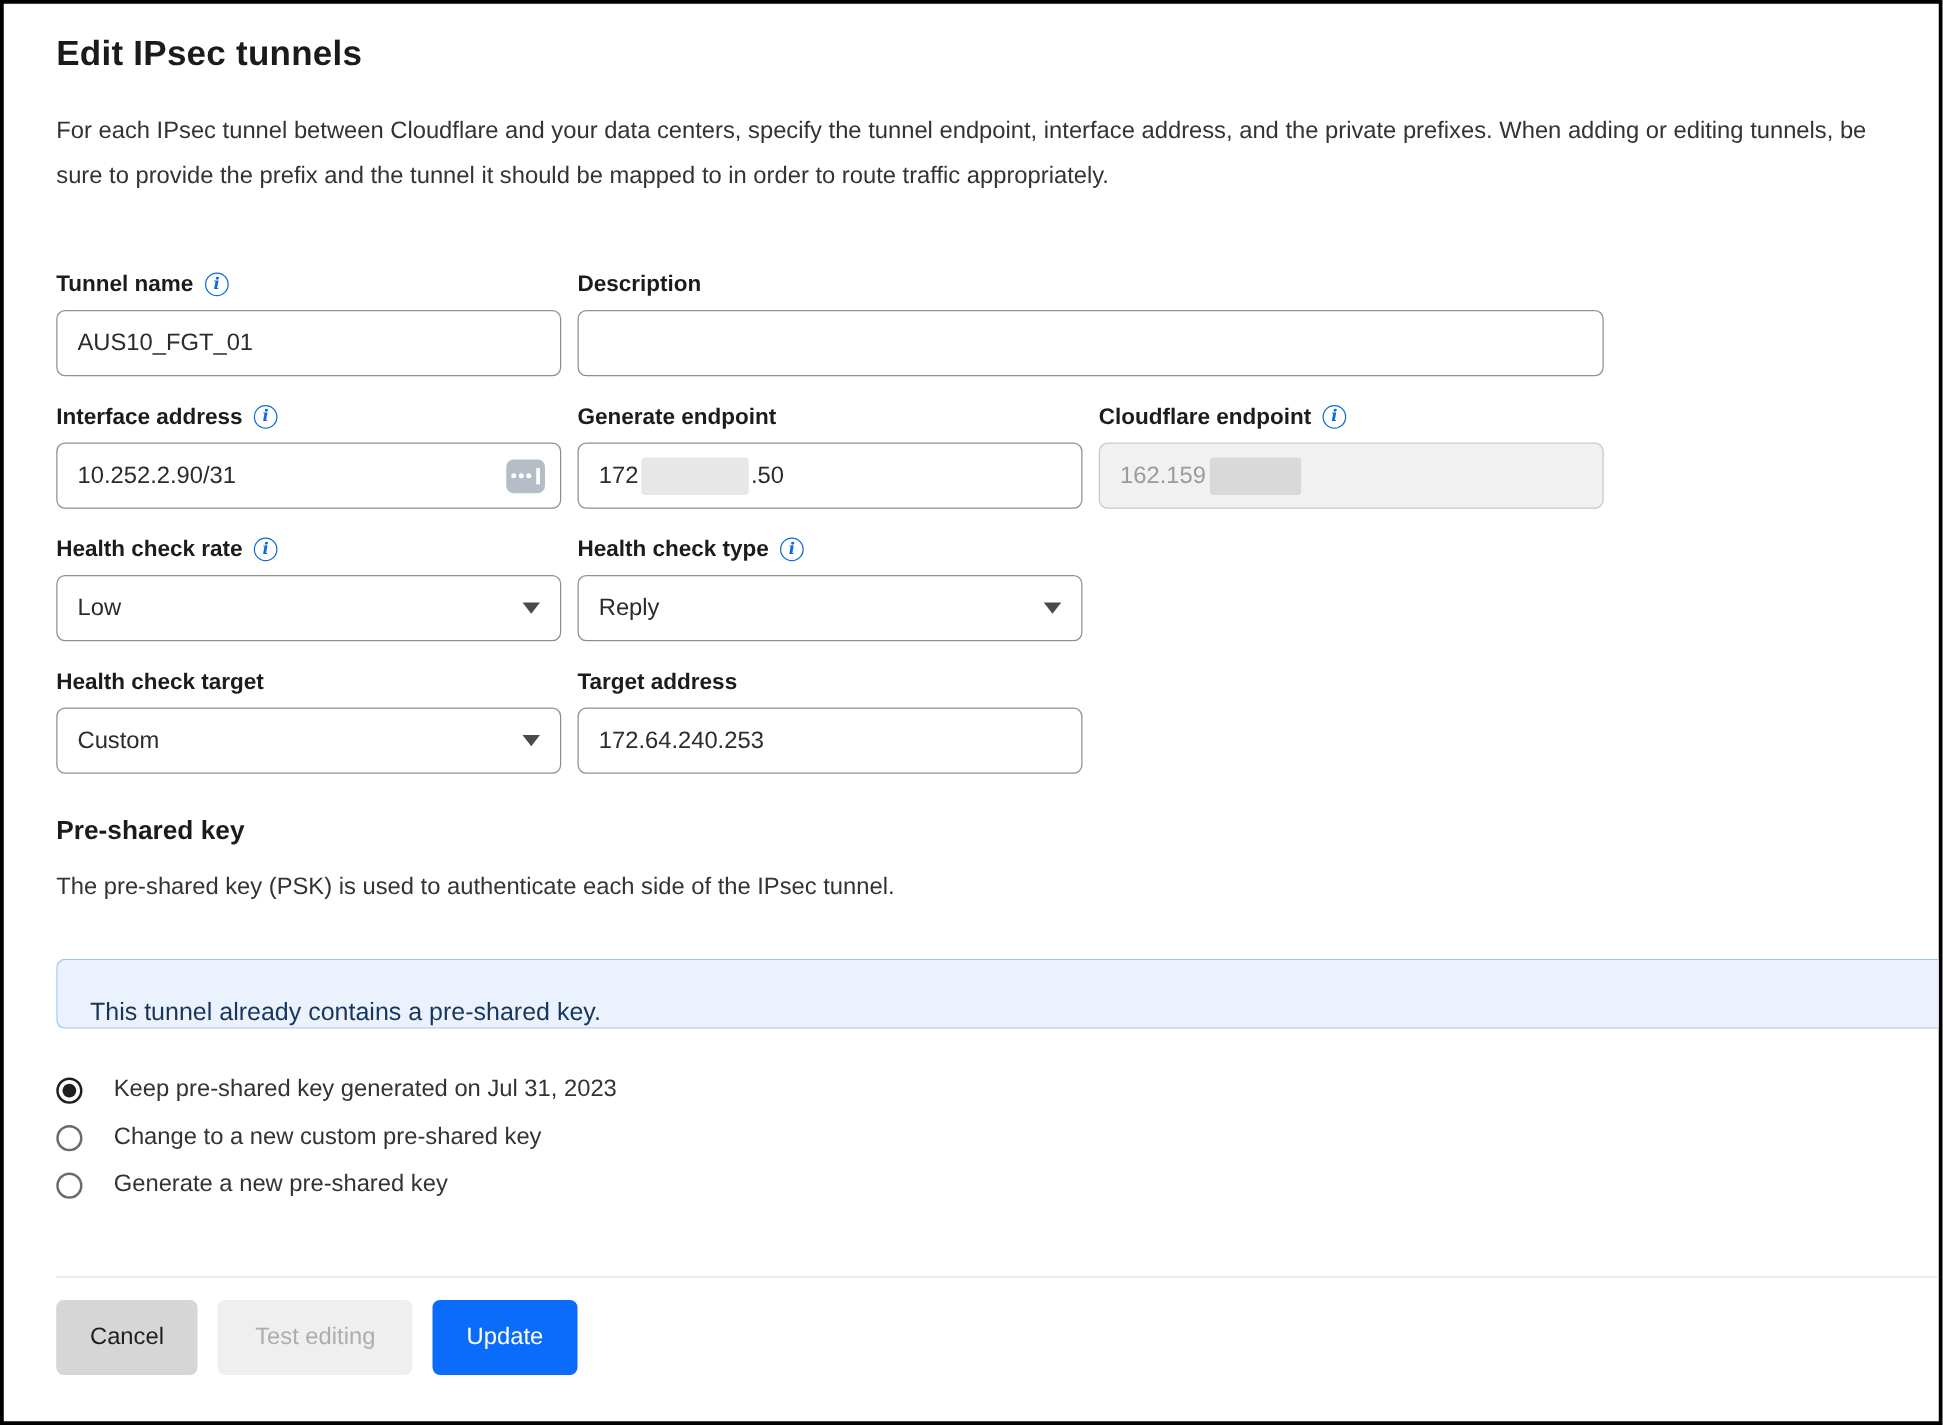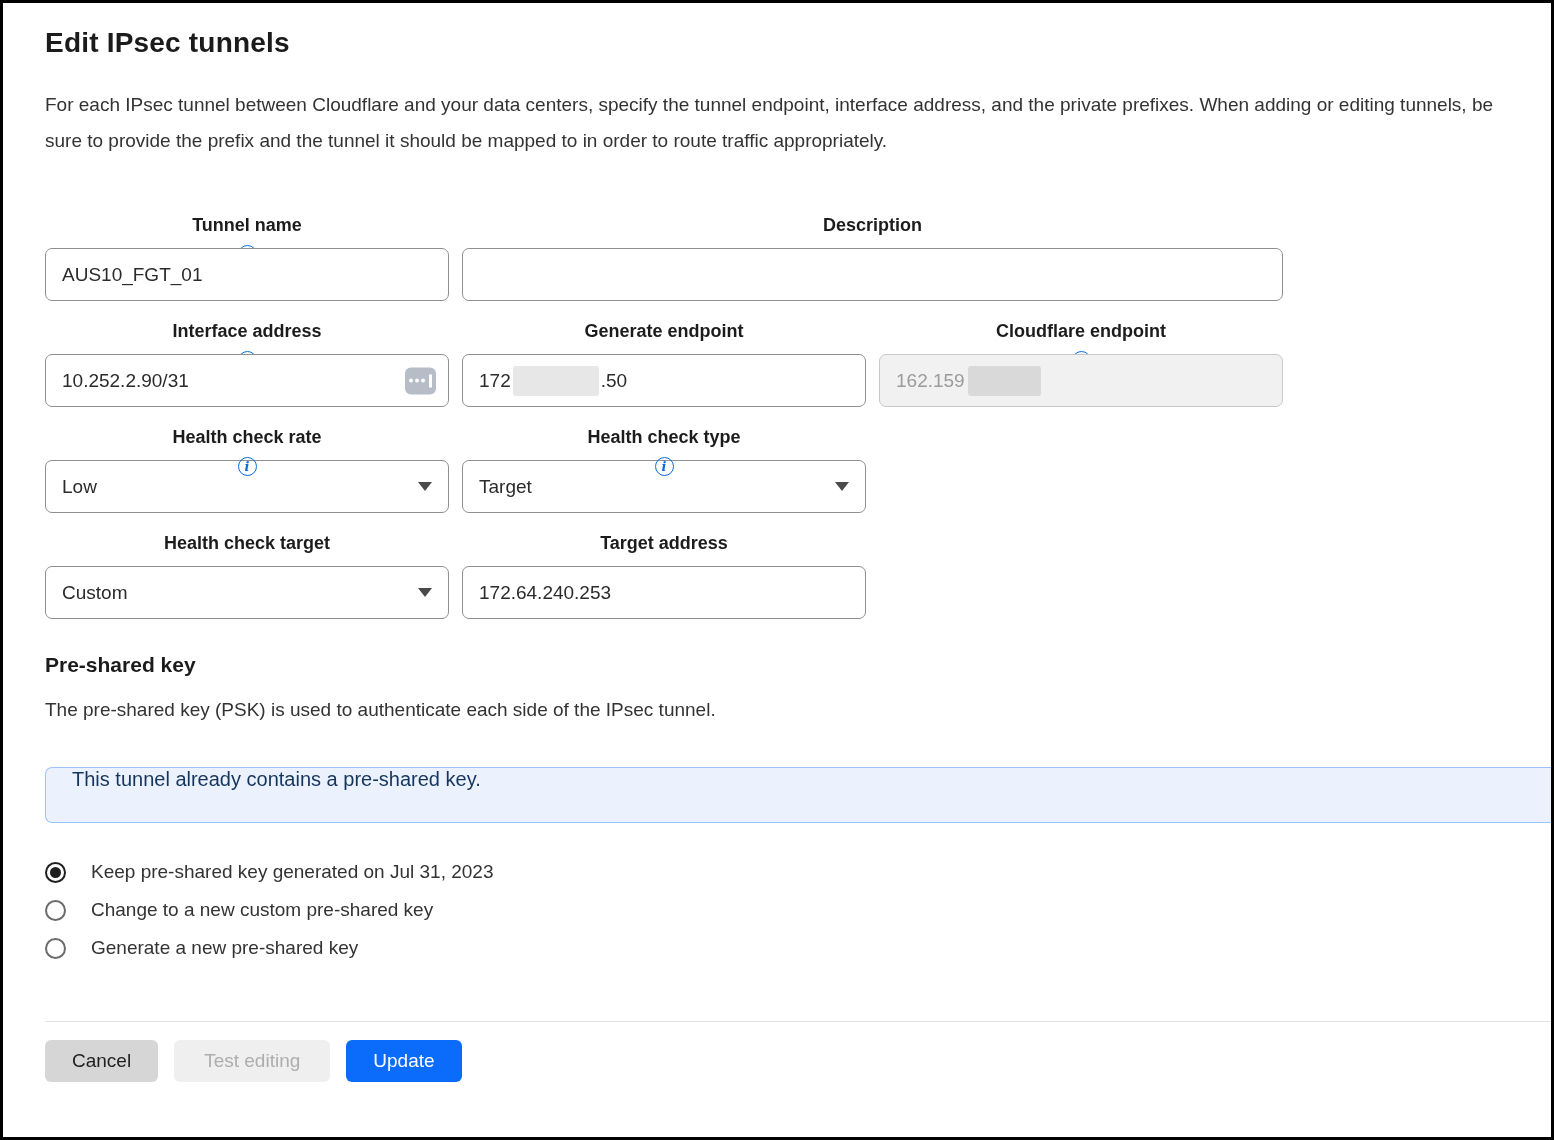--- a/index.html
+++ b/index.html
@@ -25,21 +25,21 @@
 
   
   .form-area { margin-top:56px; }
   .form-row { display:grid; grid-template-columns:404px 404px 404px; column-gap:13px; margin-bottom:20px; }
   .field {}
   .field.span2 { grid-column:2 / span 2; }
 
   .field-label {
     display:flex; align-items:center; gap:9px;
     font-size:18px; font-weight:700; color:#1c1c1c;
-    margin-bottom:9px; height:24px;flex-direction:column;
+    margin-bottom:9px; height:24px;
   }
   .info-icon {
     width:19px; height:19px; border-radius:50%;
     border:1.6px solid #0b6cda; color:#0b6cda;
     display:inline-flex; align-items:center; justify-content:center;
     font-family:"DejaVu Serif", serif; font-style:italic;
     font-size:13px; font-weight:700; line-height:1;
     flex:0 0 auto;
   }
 
@@ -75,42 +75,42 @@
   
   .psk-heading { margin-top:34px; font-size:21px; font-weight:700; color:#1b1b1b; }
   .psk-desc { margin-top:22px; font-size:19px; color:#333333; }
 
   .info-banner {
     margin-top:46px; margin-left:42px;
     height:56px;
     background:#ebf2fd;
     border:1px solid #9cc3f7; border-right:none;
     border-radius:7px 0 0 7px;
-    display:flex; align-items:flex-start;
+    display:flex; align-items:flex-end;
     padding-left:26px;
     font-size:20px; color:#16355c;
   }
 
   .radio-group { margin:30px 0 0 42px; }
   .radio-row { display:flex; align-items:center; gap:25px; height:38px; }
   .radio {
     width:21px; height:21px; border-radius:50%;
     border:2px solid #6b6b6b; background:#ffffff;
     display:flex; align-items:center; justify-content:center;
     flex:0 0 auto;
   }
   .radio.selected { border-color:#1f1f1f; }
   .radio.selected::after { content:""; width:11px; height:11px; border-radius:50%; background:#1f1f1f; }
   .radio-label { font-size:19px; color:#333333; }
 
   .divider { margin-top:54px; margin-left:42px; border-top:1px solid #e2e2e2; }
 
   .button-bar { display:flex; gap:16px; margin:18px 0 0 42px; }
   .btn {
-    height:42px; border:none; border-radius:6px;
+    height:60px; border:none; border-radius:6px;
     font-family:"Liberation Sans", sans-serif;
     font-size:19px; padding:0 27px; cursor:pointer;
   }
   .btn-cancel { background:#d6d6d6; color:#1f1f1f; }
   .btn-test { background:#efefef; color:#adadad; padding:0 30px; }
   .btn-update { background:#0b6bfb; color:#ffffff; font-weight:400; }
 </style>
 </head>
 <body>
 
@@ -185,21 +185,21 @@
           <span>Low</span>
           <span class="caret"></span>
         </div>
       </div>
       <div class="field">
         <div class="field-label">
           <span>Health check type</span>
           <span class="info-icon">i</span>
         </div>
         <div class="select-box">
-          <span>Target</span>
+          <span>Reply</span>
           <span class="caret"></span>
         </div>
       </div>
     </div>
 
     <div class="form-row" style="margin-bottom:0;">
       <div class="field">
         <div class="field-label">
           <span>Health check target</span>
         </div>

